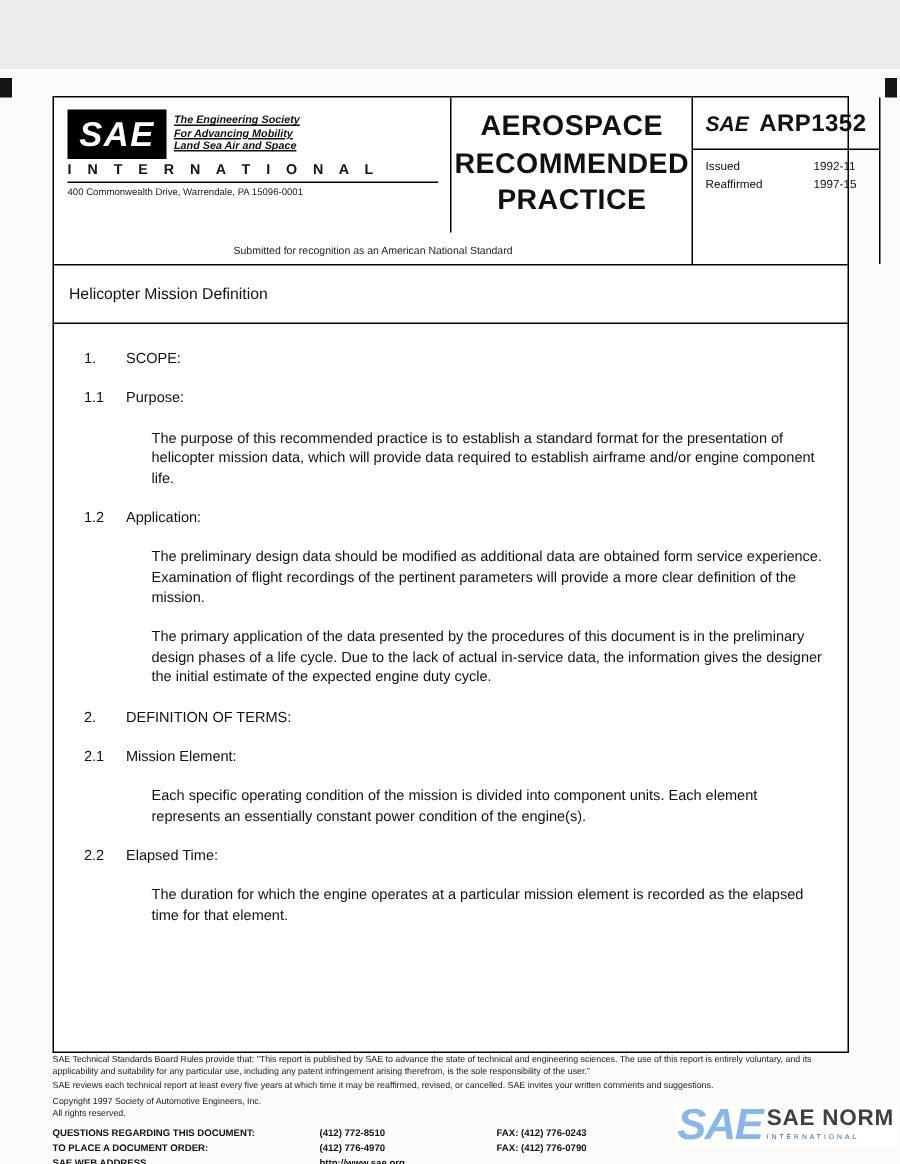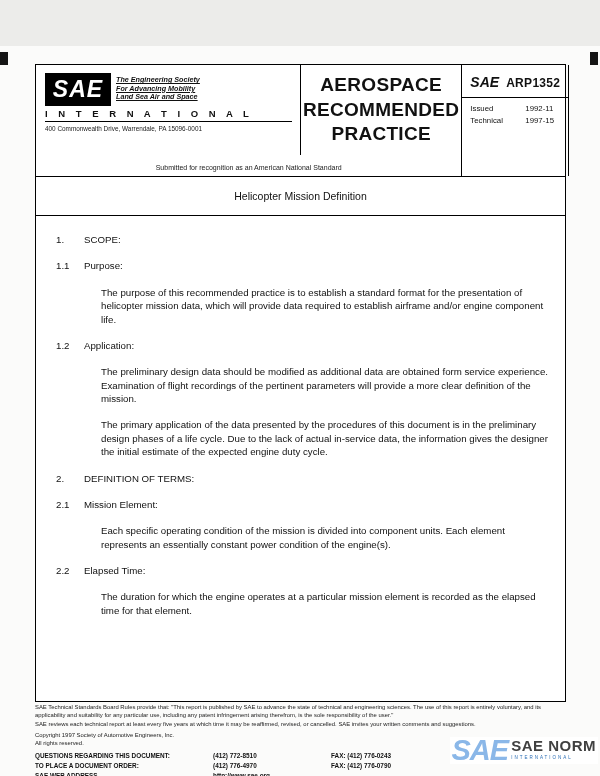--- a/index.html
+++ b/index.html
@@ -18,26 +18,26 @@
   .sae-logo{background:#000;color:#fff;font-weight:bold;font-style:italic;font-size:23px;width:66px;height:33px;display:flex;align-items:center;justify-content:center;letter-spacing:1px;}
   .tagline{margin-left:5px;font-size:7.2px;font-weight:bold;font-style:italic;line-height:1.2;padding-top:3px;text-decoration:underline;}
   .intl{font-weight:bold;font-size:9.5px;letter-spacing:4px;margin-top:2px;border-bottom:1px solid #000000;padding-bottom:2px;white-space:nowrap;}
   .address{font-size:6.4px;margin-top:3px;color:#222;}
   .cell-doctype{flex:1;display:flex;flex-direction:column;align-items:center;justify-content:space-between;font-size:19px;font-weight:bold;letter-spacing:0.3px;line-height:1.3;padding:8px 2px;text-align:center;}
   .submitted{font-size:7px;text-align:center;padding:9px 0 5px;color:#222;}
   .right-group{width:158px;border-left:1.2px solid #000;display:flex;}
   .right-main{flex:1;display:flex;flex-direction:column;}
   .docnum-row{display:flex;align-items:baseline;gap:7px;padding:9px 8px 7px;border-bottom:1.2px solid #000;}
   .sae-small{font-weight:bold;font-style:italic;font-size:14px;}
-  .arp{font-weight:bold;font-size:12px;letter-spacing:0.3px;}
+  .arp{font-weight:bold;font-size:16px;letter-spacing:0.3px;}
   .dates{padding:5px 8px;font-size:7.8px;line-height:1.55;}
-  .date-row{display:flex;}
+  .date-row{display:flex;gap:17px;}
   .dlabel{width:55px;}
   .rev-cell{width:25px;border-left:1.2px solid #000;}
-  .title-row{text-align:center;font-size:10.5px;padding:13px 10px;border-bottom:1.5px solid #000;}
+  .title-row{font-size:10.5px;padding:13px 10px;border-bottom:1.5px solid #000;}
   .doc-body{padding:17px 17px 0 20px;font-size:9.7px;line-height:1.38;color:#111;}
   .h1,.h2{display:flex;margin-bottom:13px;}
   .h1 .num,.h2 .num{flex:0 0 28px;}
   .para{margin:0 0 13px 45px;}
 
   .footer{position:absolute;left:35px;top:704px;width:529px;font-size:5.9px;line-height:1.3;color:#222;}
   .review{margin-top:2px;}
   .copyright{margin-top:3px;}
   .rights-row{display:flex;justify-content:space-between;width:480px;}
   .contacts{margin-top:4px;font-weight:bold;font-size:6.4px;color:#111;}
@@ -88,21 +88,21 @@
         <div class="docnum-row">
           <span class="sae-small">SAE</span>
           <span class="arp">ARP1352</span>
         </div>
         <div class="dates">
           <div class="date-row">
             <span class="dlabel">Issued</span>
             <span class="dval">1992-11</span>
           </div>
           <div class="date-row">
-            <span class="dlabel">Technical</span>
+            <span class="dlabel">Reaffirmed</span>
             <span class="dval">1997-15</span>
           </div>
         </div>
       </div>
       <div class="rev-cell"></div>
     </div>
   </div>
 
   <div class="title-row">Helicopter Mission Definition</div>
 

